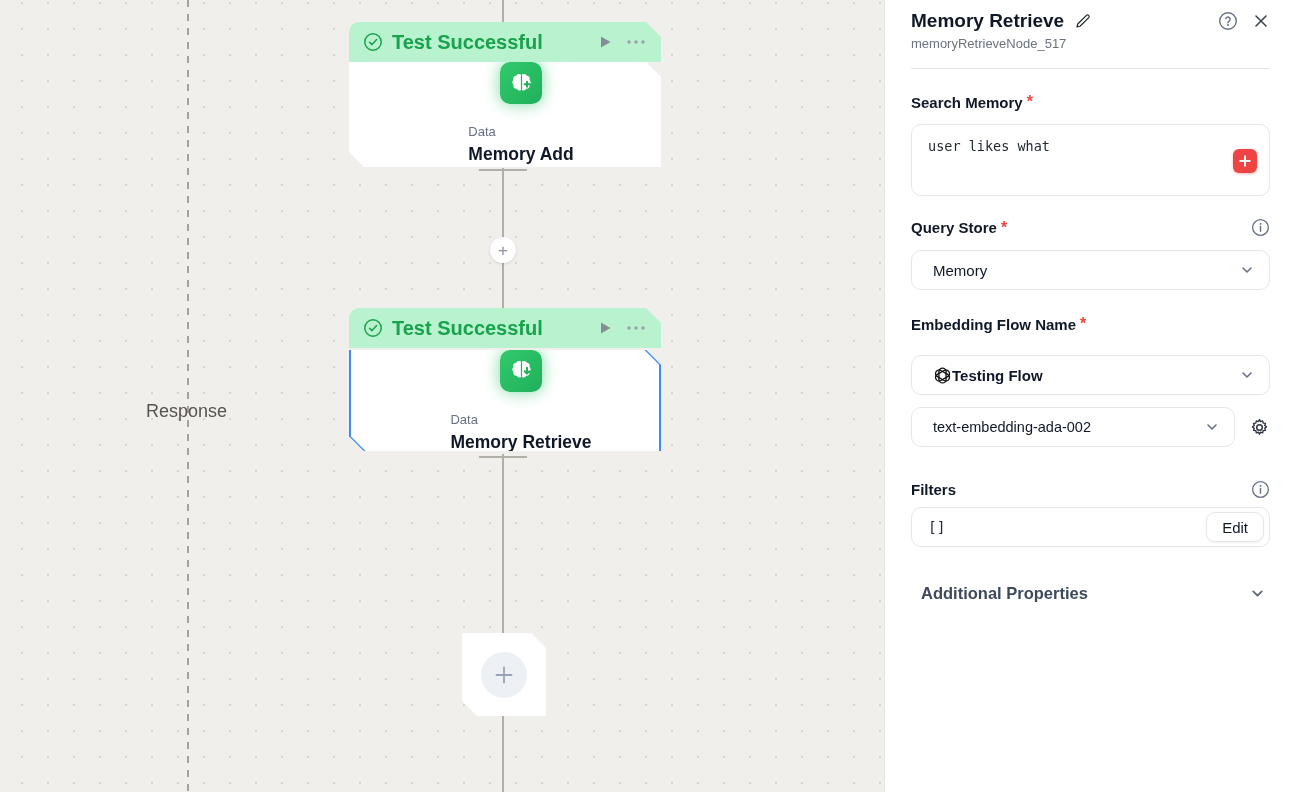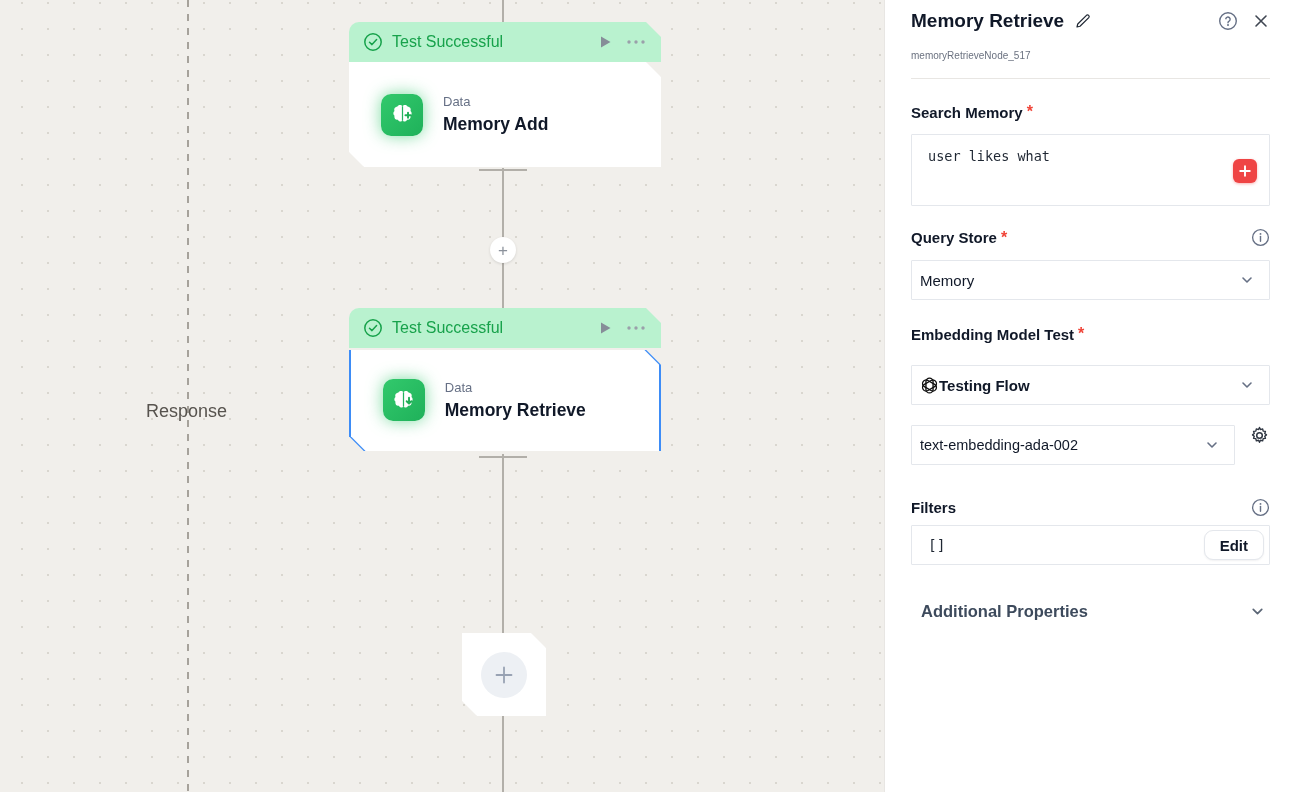--- a/index.html
+++ b/index.html
@@ -33,28 +33,29 @@
   }
 
   
   .node { position:absolute; left:349px; width:312px; }
   .badge {
     height:40px; background:#b9f2cf; display:flex; align-items:center;
     padding:0 14px; gap:9px;
     border-radius:10px 0 0 0;
     clip-path:polygon(0 0, calc(100% - 15px) 0, 100% 15px, 100% 100%, 0 100%);
   }
-  .badge-text { color:#17a24b; font-weight:400; font-size:16px; flex:1; }
+  .badge-text { color:#17a24b; font-weight:700; font-size:20px; flex:1; }
   .card-shape {
     clip-path:polygon(0 0, calc(100% - 15px) 0, 100% 15px, 100% 100%, 15px 100%, 0 calc(100% - 15px));
   }
   .card {
     height:105px; background:#fff; display:flex; align-items:center;
     padding:0 0 0 32px; gap:20px;
     box-shadow:0 1px 3px rgba(0,0,0,.06);
+    flex-direction:column;
   }
   .sel-wrap { background:#3e8df7; padding:0; }
   .sel-wrap .card { margin:1.8px; height:101.4px; }
   .node-icon {
     width:42px; height:42px; border-radius:10px; flex:none;
     background:linear-gradient(135deg,#32c96c,#1fb15a);
     box-shadow:0 0 16px rgba(56,199,110,.65);
     display:flex; align-items:center; justify-content:center;
   }
   .node-cat { font-size:13px; color:#667085; margin-bottom:5px; }
@@ -72,58 +73,58 @@
 
   
   .panel {
     position:absolute; left:884px; top:0; width:408px; height:792px;
     background:#fff; border-left:1px solid #e8e6e3; padding:10px 22px 0 26px;
   }
   .panel-title-row { display:flex; align-items:center; }
   .panel-title { font-size:19px; font-weight:700; color:#101828; }
   .pencil { margin-left:10px; cursor:pointer; }
   .panel-title-icons { margin-left:auto; display:flex; align-items:center; gap:14px; }
-  .node-id { font-size:10px; color:#6b7280; margin-top:18px; }
+  .node-id { font-size:13px; color:#6b7280; margin-top:4px; }
   .divider { height:1px; background:#e8e6e3; margin-top:17px; }
 
   .field-label-row { display:flex; align-items:center; }
   .field-label { font-size:15px; font-weight:700; color:#101828; }
   .req { color:#f04438; margin-left:4px; font-weight:700; }
   .label-right { margin-left:auto; display:flex; }
 
   .input-box {
-    border:1px solid #e4e7ec; border-radius:1px; background:#fff;
+    border:1px solid #e4e7ec; border-radius:10px; background:#fff;
     position:relative; display:flex; align-items:center;
   }
   .textarea-box { height:72px; margin-top:13px; align-items:flex-start; padding:13px 16px; }
   .mono { font-family:"DejaVu Sans Mono", monospace; font-size:13.5px; color:#1f2733; }
   .add-var-btn {
     position:absolute; right:12px; top:24px; width:24px; height:24px;
     background:#ef4444; border-radius:6px; display:flex; align-items:center;
     justify-content:center; cursor:pointer; box-shadow:0 1px 3px rgba(239,68,68,.4);
   }
 
-  .select-box { height:40px; margin-top:13px; padding:0 14px 0 8px; cursor:pointer; }
+  .select-box { height:40px; margin-top:13px; padding:0 14px 0 21px; cursor:pointer; }
   .select-value { font-size:15px; color:#101828; }
   .select-provider { font-weight:600; margin-left:0; }
   .chev { margin-left:auto; }
 
   .sec-query { margin-top:24px; }
   .sec-store { margin-top:22px; }
   .sec-embed { margin-top:25px; }
   .sec-embed .select-box { margin-top:22px; }
-  .model-row { display:flex; margin-top:20px; }
+  .model-row { display:flex; align-items:center; margin-top:12px; }
   .model-row .select-box { margin-top:0; flex:1; }
   .gear-btn { margin-left:14px; cursor:pointer; display:flex; }
 
   .sec-filters { margin-top:33px; }
   .filters-box { height:40px; margin-top:8px; padding:0 5px 0 16px; }
   .edit-btn {
     margin-left:auto; height:30px; padding:0 15px; background:#fff;
-    border:1px solid #e4e7ec; border-radius:9px; font-size:15px; font-weight:700;
+    border:1px solid #e4e7ec; border-radius:9px; font-size:15px; font-weight:400;
     color:#101828; display:flex; align-items:center; cursor:pointer;
     box-shadow:0 1px 2px rgba(16,24,40,.06);
     font-family:"Liberation Sans", sans-serif;
   }
 
   .add-props {
     margin-top:37px; display:flex; align-items:center; padding-left:10px; cursor:pointer;
   }
   .add-props-label { font-size:16.5px; font-weight:700; color:#3d4a5c; }
 </style>
@@ -269,21 +270,21 @@
     <div class="input-box select-box">
       <span class="select-value">Memory</span>
       <svg class="chev" width="16" height="16" viewBox="0 0 16 16">
         <path d="M4 6 L8 10 L12 6" fill="none" stroke="#667085" stroke-width="1.6" stroke-linecap="round" stroke-linejoin="round"></path>
       </svg>
     </div>
   </div>
 
   <div class="sec-embed">
     <div class="field-label-row">
-      <span class="field-label">Embedding Model Test</span>
+      <span class="field-label">Embedding Flow Name</span>
       <span class="req">*</span>
     </div>
     <div class="input-box select-box">
       <svg width="19" height="19" viewBox="0 0 24 24">
         <g fill="none" stroke="#0f0f0f" stroke-width="1.7">
           <rect x="7.5" y="2.6" width="9" height="18.8" rx="4.5"></rect>
           <rect x="7.5" y="2.6" width="9" height="18.8" rx="4.5" transform="rotate(60 12 12)"></rect>
           <rect x="7.5" y="2.6" width="9" height="18.8" rx="4.5" transform="rotate(120 12 12)"></rect>
         </g>
       </svg>

